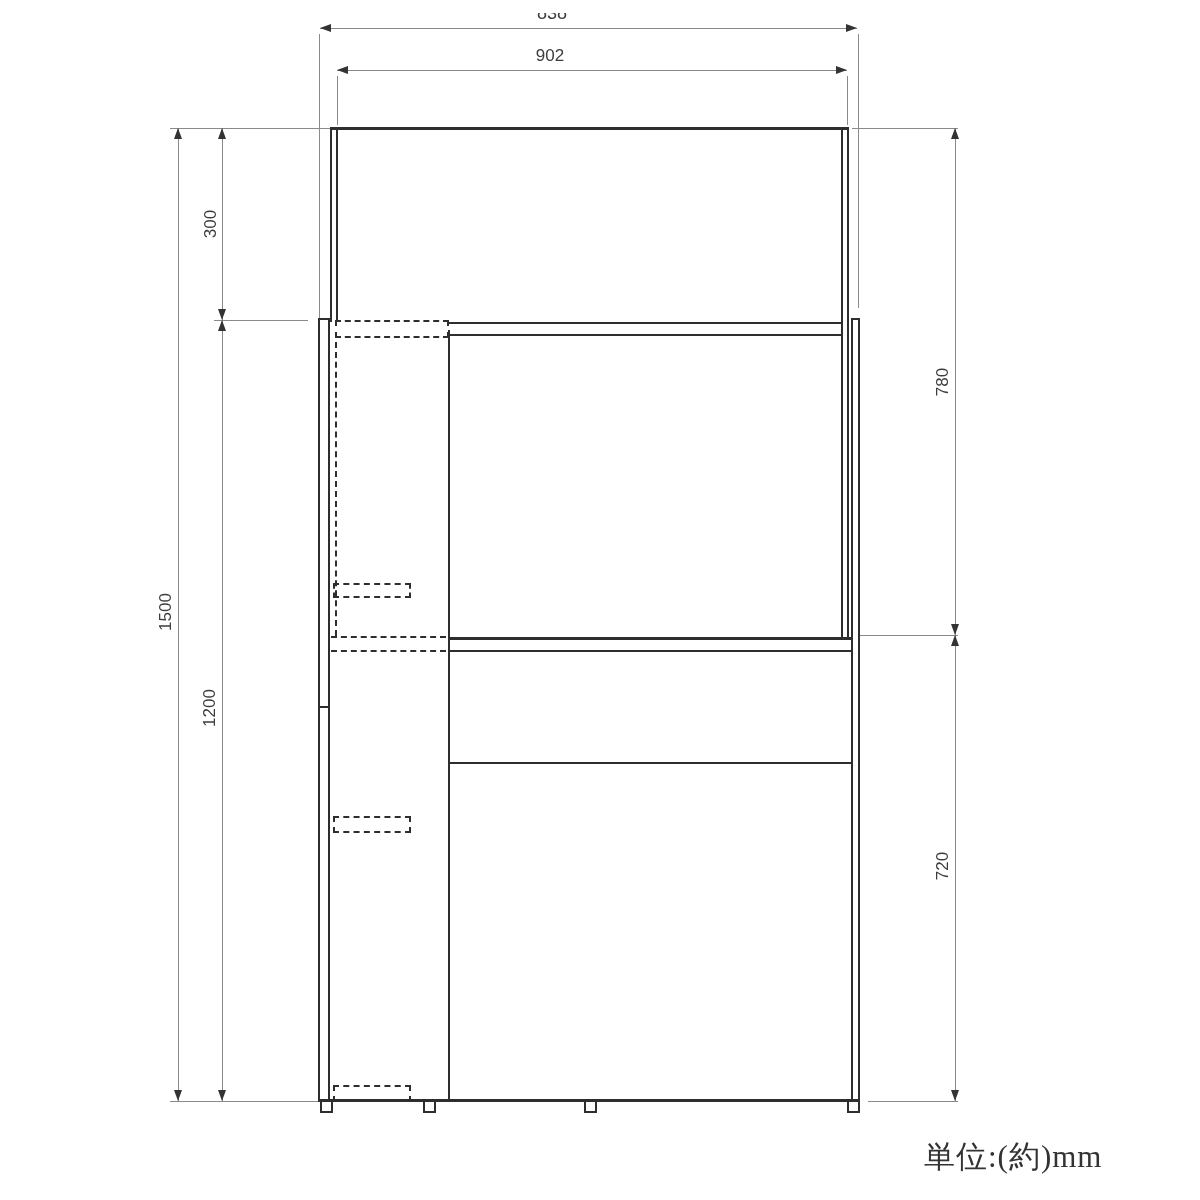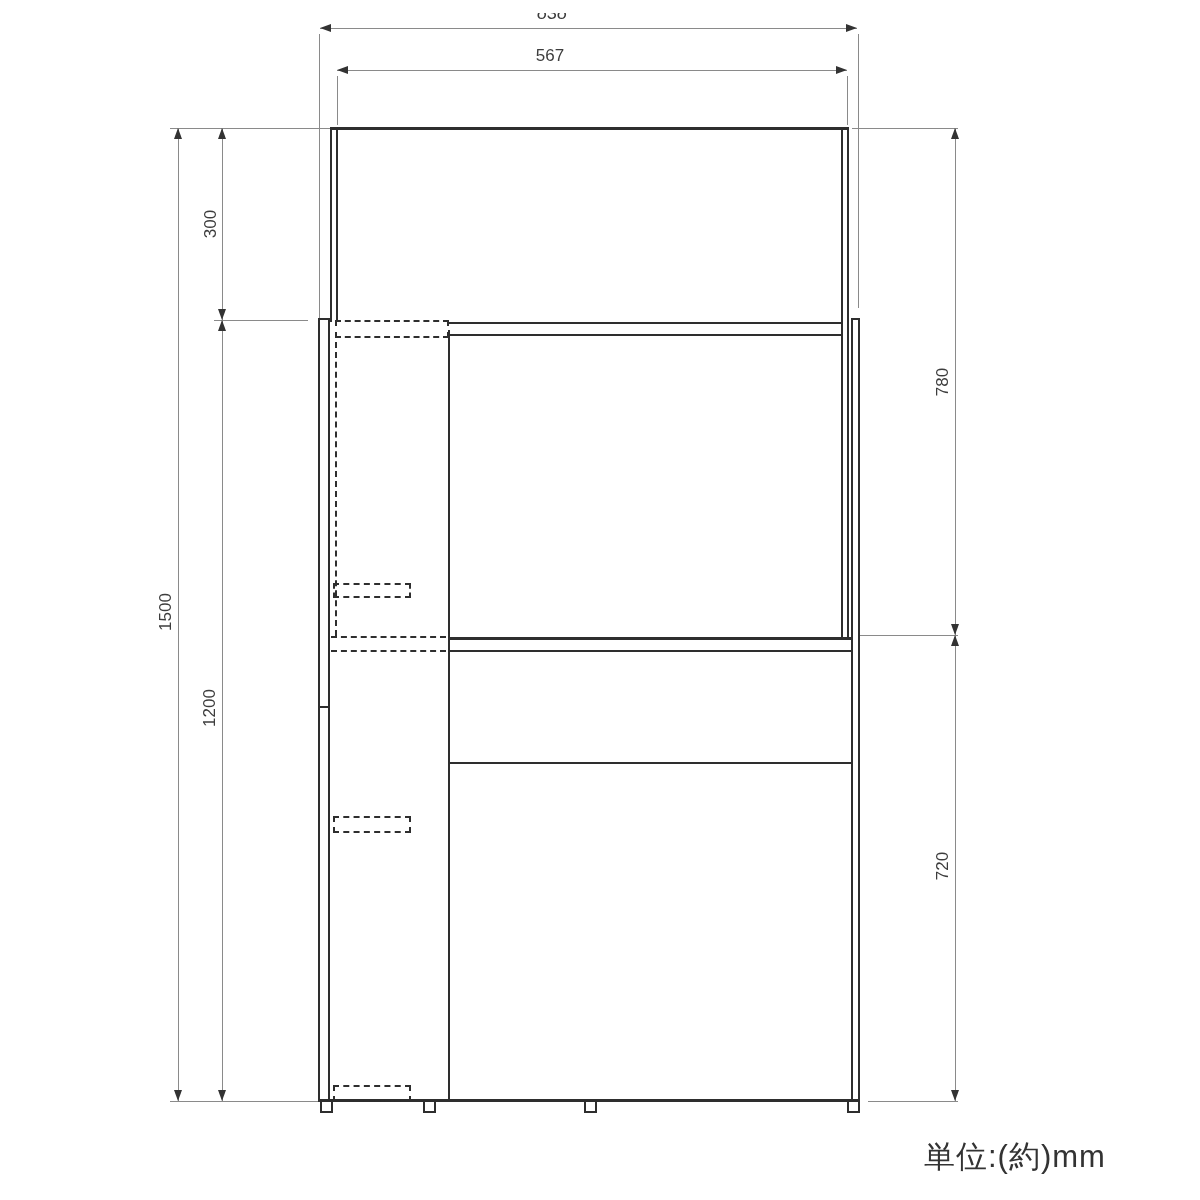--- a/index.html
+++ b/index.html
@@ -21,21 +21,21 @@
   .ar-up{border-left:4px solid transparent;border-right:4px solid transparent;border-bottom:11px solid #333;}
   .ar-dn{border-left:4px solid transparent;border-right:4px solid transparent;border-top:11px solid #333;}
   .ar-lf{border-top:4px solid transparent;border-bottom:4px solid transparent;border-right:11px solid #333;}
   .ar-rt{border-top:4px solid transparent;border-bottom:4px solid transparent;border-left:11px solid #333;}
   
   .foot{position:absolute;border:2px solid #2e2e2e;background:#fff;}
   
   .dim-label{position:absolute;color:#3d3d3d;font-size:17px;line-height:18px;text-align:center;}
   .dim-label-v{position:absolute;color:#3d3d3d;font-size:17px;line-height:18px;text-align:center;
                width:64px;height:18px;transform:rotate(-90deg);}
-  .clip-label{position:absolute;overflow:hidden;font-style:italic;}
+  .clip-label{position:absolute;overflow:hidden;}
   .clip-label>span{display:block;margin-top:-10px;color:#3d3d3d;font-size:18px;line-height:20px;text-align:center;}
   .note-text{position:absolute;color:#3f3f3f;font-size:29px;letter-spacing:1px;}
   .unit-text{position:absolute;color:#333;font-size:31px;letter-spacing:1px;}
 </style>
 </head>
 <body>
 
 <div id="canvas">
 
   <div class="dm-h" style="left:320px;top:28px;width:537px;"></div>
@@ -105,23 +105,23 @@
   <div class="da-v" style="left:335px;top:342px;height:294px;"></div>
   <div class="da-box" style="left:333px;top:583px;width:74px;height:11px;"></div>
   <div class="da-h" style="left:331px;top:636px;width:115px;"></div>
   <div class="da-h" style="left:331px;top:650px;width:115px;"></div>
   <div class="da-box" style="left:333px;top:816px;width:74px;height:13px;"></div>
   <div class="da-box" style="left:333px;top:1085px;width:74px;height:13px;"></div>
 
   <div class="clip-label" style="left:524px;top:13px;width:56px;height:13px;">
     <span>838</span>
   </div>
-  <div class="dim-label" style="left:522px;top:47px;width:56px;">567</div>
+  <div class="dim-label" style="left:522px;top:47px;width:56px;">902</div>
 
   <div class="dim-label-v" style="left:179px;top:215px;">300</div>
   <div class="dim-label-v" style="left:134px;top:603px;">1500</div>
   <div class="dim-label-v" style="left:178px;top:699px;">1200</div>
   <div class="dim-label-v" style="left:911px;top:373px;">780</div>
   <div class="dim-label-v" style="left:911px;top:857px;">720</div>
 
-  <div class="unit-text" style="left:924px;top:1136px;">単位:(約)mm</div>
+  <div class="unit-text" style="left:924px;top:1136px;font-family:Liberation Serif, serif;">単位:(約)mm</div>
 
 </div>
 
 </body></html>

